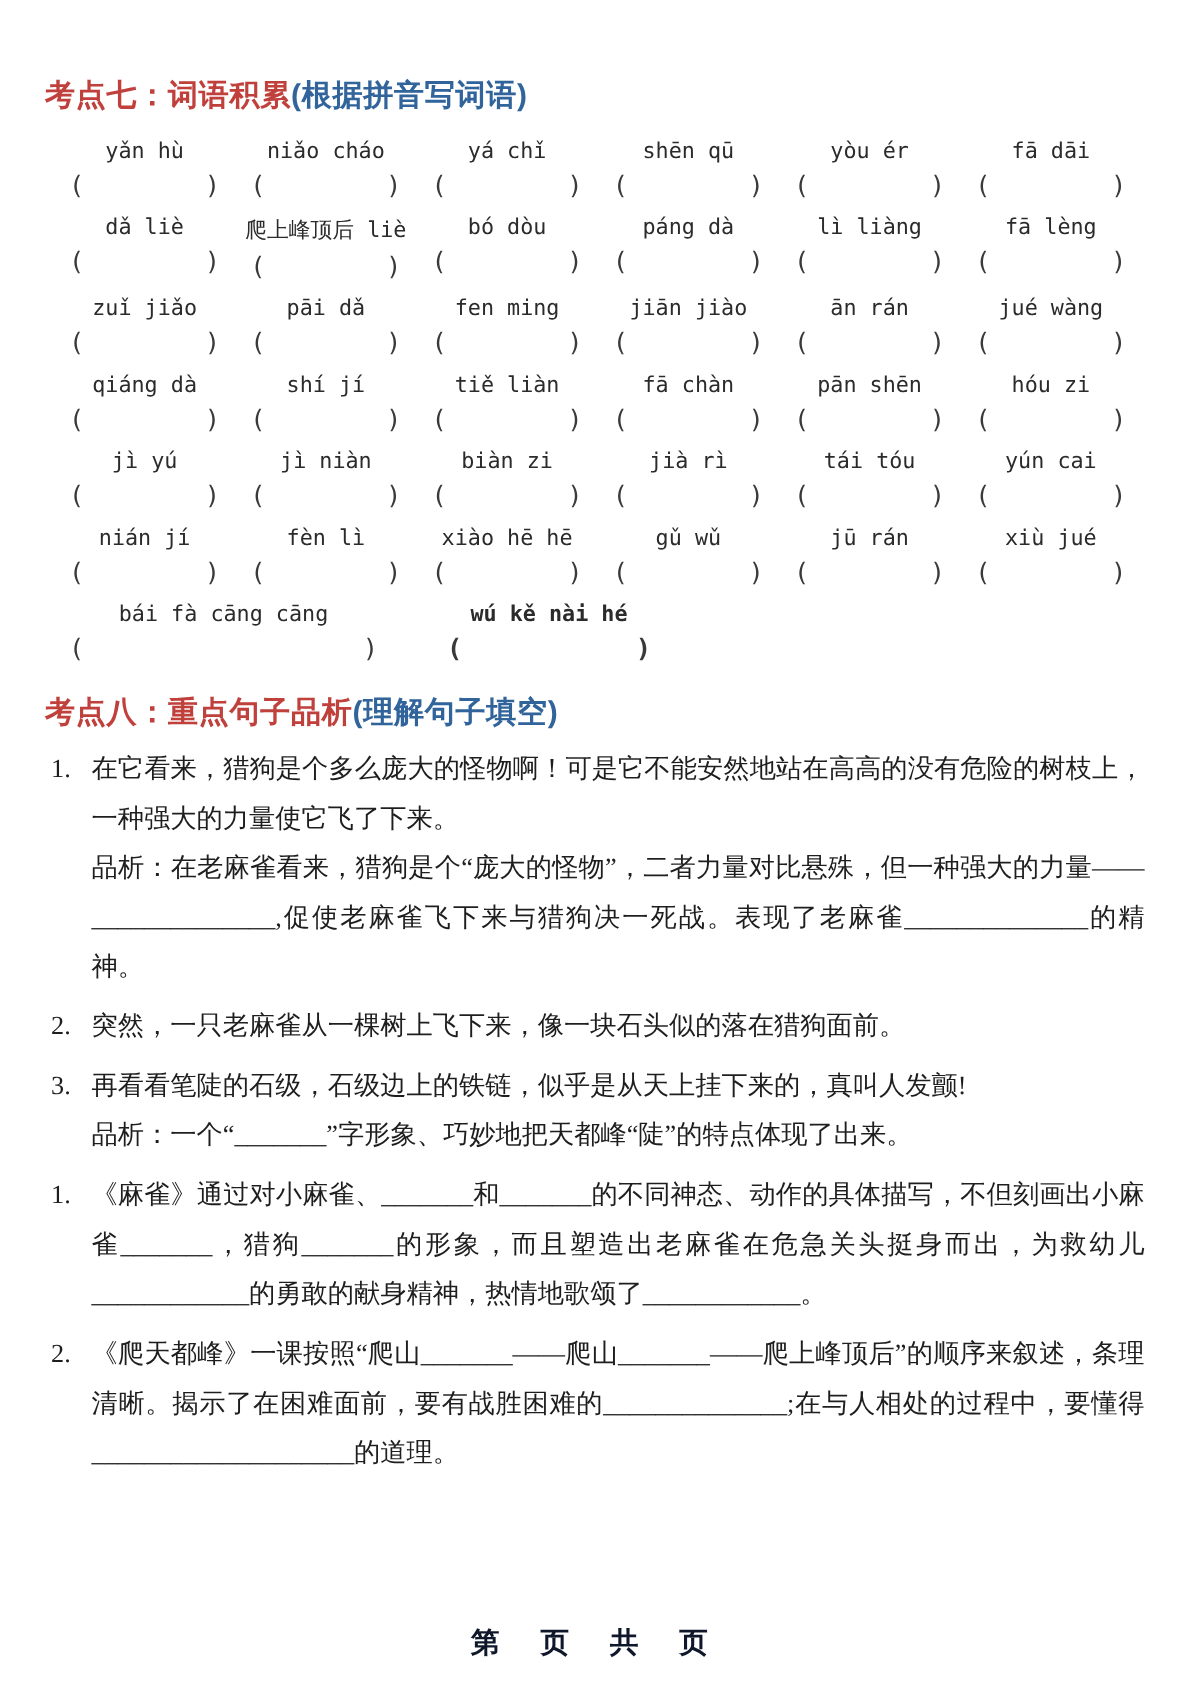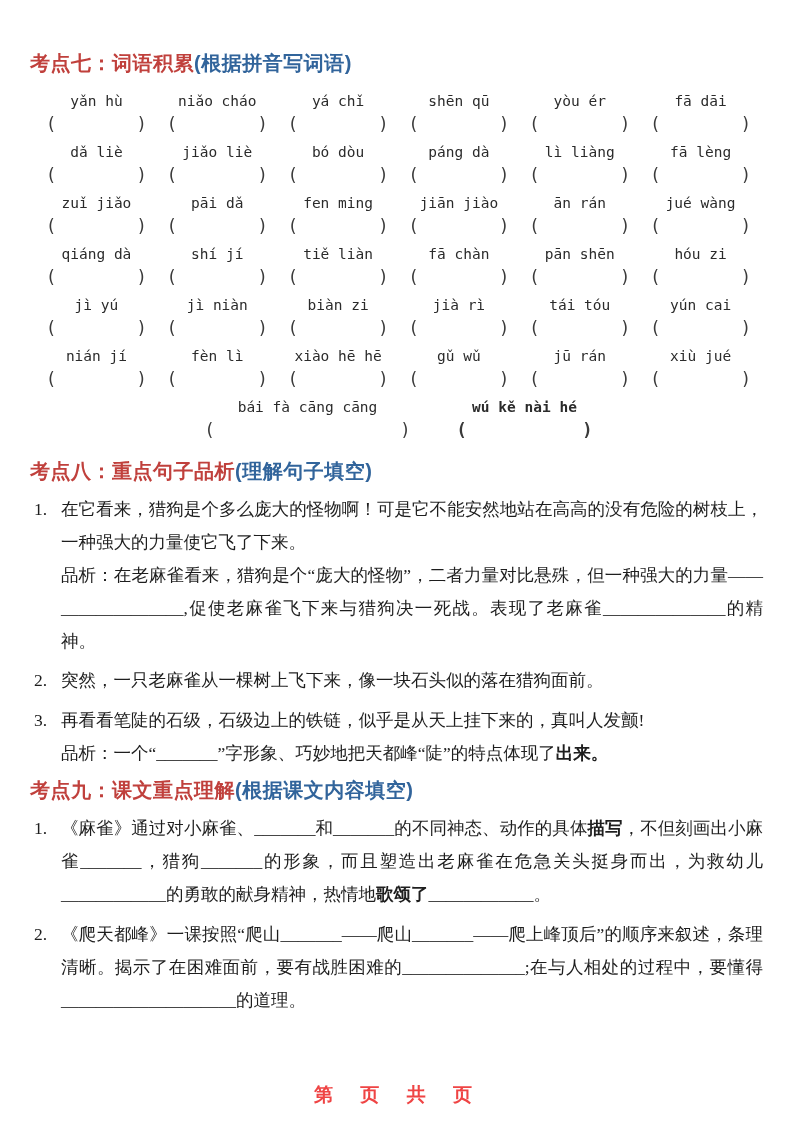--- a/index.html
+++ b/index.html
@@ -11,45 +11,45 @@
   }
   .sec-title {
     margin:0 0 8px 0; font-size:20px; font-weight:700;
     font-family:"Liberation Sans","DejaVu Sans",sans-serif;
     letter-spacing:0.5px;
   }
   .t-red  { color:#c0403c; }
   .t-blue { color:#31649b; font-weight:700; }
   
   .py-grid { padding:8px 0 2px 8px; margin-bottom:6px; }
-  .py-row  { display:flex; margin-bottom:10px;justify-content:center; }
+  .py-row  { display:flex; margin-bottom:10px; }
   .py-cell { width:117px; margin-right:4px; text-align:center; }
   .py-text {
     font-family:"DejaVu Sans Mono","Liberation Mono",monospace;
     font-size:14.5px; color:#2b2b2b; margin-bottom:5px; white-space:nowrap;
   }
   .py-paren {
     display:flex; justify-content:space-between;
     font-size:17px; color:#3a3a3a; padding:0 8px;
     font-family:"DejaVu Sans Mono","Liberation Mono",monospace;
   }
   .py-row.wide .py-cell:nth-child(1) { width:222px; }
   .py-row.wide .py-cell:nth-child(2) { width:152px; margin-left:26px;font-weight:bold; }
   
   .qa-list { margin:2px 0 6px 0; }
   .qa-item { position:relative; padding-left:27px; margin:0 0 7px 4px;
              font-size:17.5px; line-height:1.88; color:#1e1e1e; }
   .qa-num  { position:absolute; left:0; top:0; }
   .qa-par  { margin:0; text-align:justify; }
-  .seg-b   { font-family:"Liberation Sans","DejaVu Sans",sans-serif; font-weight:700; }
+  .seg-b   { font-family:"Liberation Sans","DejaVu Sans",sans-serif; font-weight:400; }
   
   .page-footer {
     position:absolute; left:0; right:0; bottom:14px; text-align:center;
     font-family:"Liberation Sans","DejaVu Sans",sans-serif;
-    font-weight:700; font-size:19px; color:#ef4444;
+    font-weight:700; font-size:19px; color:#0f172a;
     letter-spacing:7px; word-spacing:8px;
   }
 </style>
 </head>
 <body>
 
 <div class="page">
   <main id="sections">
       <section class="section">
         <h2 class="sec-title"><span class="t-red">考点七：词语积累</span><span class="t-blue">(根据拼音写词语)</span></h2>
@@ -100,21 +100,21 @@
           </div>
           <div class="py-row">
             <div class="py-cell">
               <div class="py-text">dǎ liè</div>
               <div class="py-paren">
                 <span>(</span>
                 <span>)</span>
               </div>
             </div>
             <div class="py-cell">
-              <div class="py-text">jiǎo liè</div>
+              <div class="py-text">爬上峰顶后 liè</div>
               <div class="py-paren">
                 <span>(</span>
                 <span>)</span>
               </div>
             </div>
             <div class="py-cell">
               <div class="py-text">bó dòu</div>
               <div class="py-paren">
                 <span>(</span>
                 <span>)</span>
@@ -355,21 +355,20 @@
           <div class="qa-item">
             <span class="qa-num">3.</span>
             <div class="qa-body">
               <p class="qa-par"><span class="seg">再看看笔陡的石级，石级边上的铁链，似乎是从天上挂下来的，真叫人发颤!</span></p>
               <p class="qa-par"><span class="seg">品析：一个“_______”字形象、巧妙地把天都峰“陡”的特点体现了</span><span class="seg-b">出来。</span></p>
             </div>
           </div>
         </div>
       </section>
       <section class="section">
-        <h2 class="sec-title"><span class="t-red">考点九：课文重点理解</span><span class="t-blue">(根据课文内容填空)</span></h2>
         <div class="qa-list">
           <div class="qa-item">
             <span class="qa-num">1.</span>
             <div class="qa-body">
               <p class="qa-par"><span class="seg">《麻雀》通过对小麻雀、_______和_______的不同神态、动作的具体</span><span class="seg-b">描写</span><span class="seg">，不但刻画出小麻雀_______，猎狗_______的形象，而且塑造出老麻雀在危急关头挺身而出，为救幼儿____________的勇敢的献身精神，热情地</span><span class="seg-b">歌颂了</span><span class="seg">____________。</span></p>
             </div>
           </div>
           <div class="qa-item">
             <span class="qa-num">2.</span>
             <div class="qa-body">

